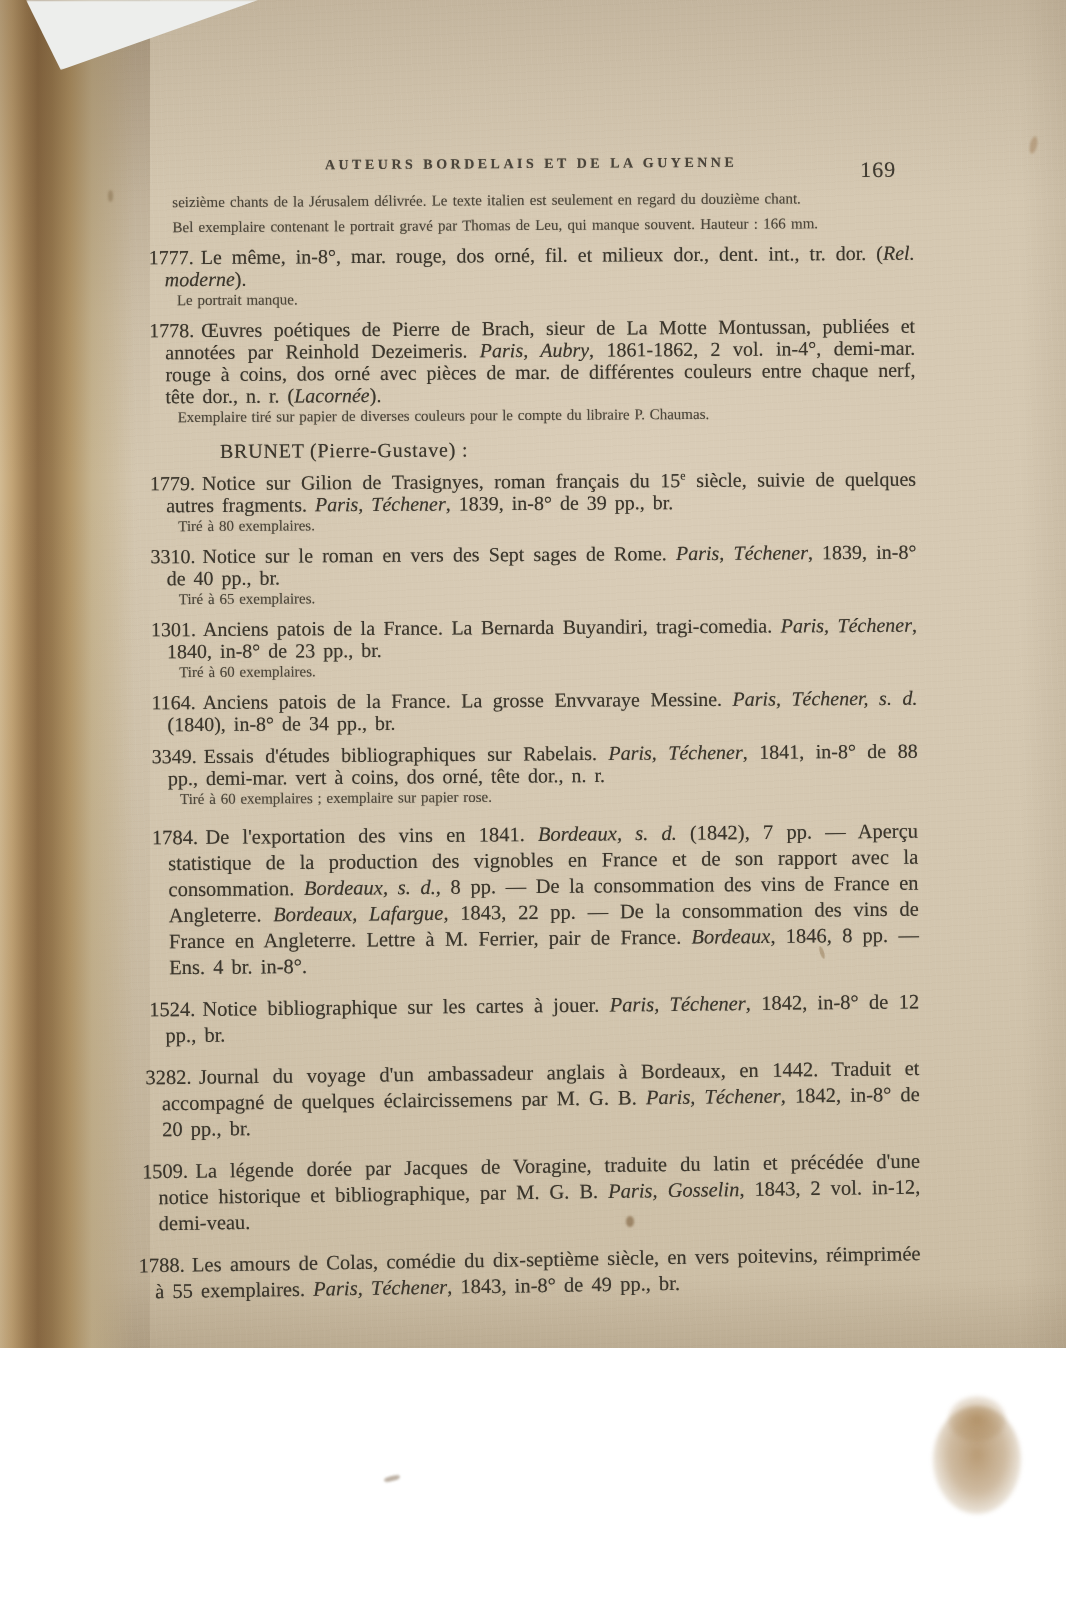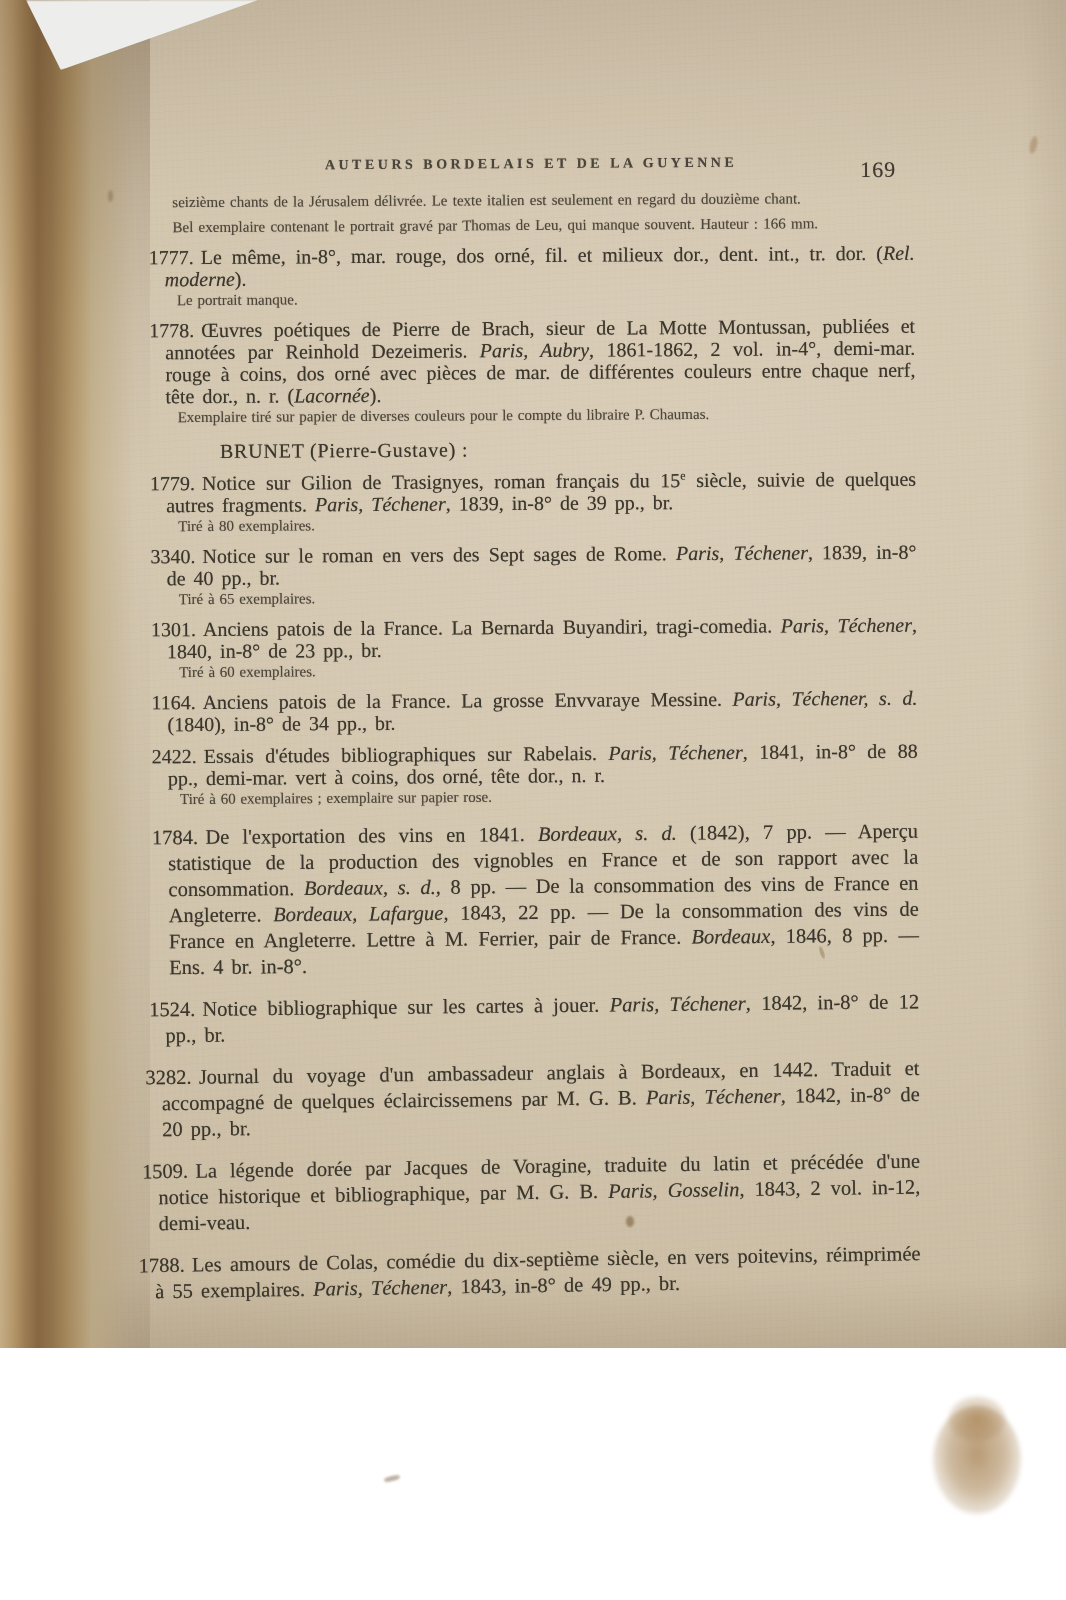--- a/index.html
+++ b/index.html
@@ -108,35 +108,35 @@
     </div>
 
     <p class="heading">BRUNET (Pierre-Gustave) :</p>
 
     <div class="block">
       <p class="entry"><span class="num">1779.</span><span><span>Notice sur Gilion de Trasignyes, roman français du 15</span><sup>e</sup><span> siècle, suivie de quelques autres fragments. </span><span style="font-style: italic;">Paris, Téchener</span><span>, 1839, in-8° de 39 pp., br.</span></span></p>
       <p class="note">Tiré à 80 exemplaires.</p>
     </div>
 
     <div class="block">
-      <p class="entry"><span class="num">3340.</span><span><span>Notice sur le roman en vers des Sept sages de Rome. </span><span style="font-style: italic;">Paris, Téchener</span><span>, 1839, in-8° de 40 pp., br.</span></span></p>
+      <p class="entry"><span class="num">3310.</span><span><span>Notice sur le roman en vers des Sept sages de Rome. </span><span style="font-style: italic;">Paris, Téchener</span><span>, 1839, in-8° de 40 pp., br.</span></span></p>
       <p class="note">Tiré à 65 exemplaires.</p>
     </div>
 
     <div class="block">
       <p class="entry"><span class="num">1301.</span><span><span>Anciens patois de la France. La Bernarda Buyandiri, tragi-comedia. </span><span style="font-style: italic;">Paris, Téchener</span><span>, 1840, in-8° de 23 pp., br.</span></span></p>
       <p class="note">Tiré à 60 exemplaires.</p>
     </div>
 
     <div class="block">
       <p class="entry"><span class="num">1164.</span><span><span>Anciens patois de la France. La grosse Envvaraye Messine. </span><span style="font-style: italic;">Paris, Téchener, s. d.</span><span> (1840), in-8° de 34 pp., br.</span></span></p>
     </div>
 
     <div class="block t1">
-      <p class="entry"><span class="num">2422.</span><span><span>Essais d'études bibliographiques sur Rabelais. </span><span style="font-style: italic;">Paris, Téchener</span><span>, 1841, in-8° de 88 pp., demi-mar. vert à coins, dos orné, tête dor., n. r.</span></span></p>
+      <p class="entry"><span class="num">3349.</span><span><span>Essais d'études bibliographiques sur Rabelais. </span><span style="font-style: italic;">Paris, Téchener</span><span>, 1841, in-8° de 88 pp., demi-mar. vert à coins, dos orné, tête dor., n. r.</span></span></p>
       <p class="note">Tiré à 60 exemplaires ; exemplaire sur papier rose.</p>
     </div>
 
     <div class="block late t2">
       <p class="entry"><span class="num">1784.</span><span><span>De l'exportation des vins en 1841. </span><span style="font-style: italic;">Bordeaux, s. d.</span><span> (1842), 7 pp. — Aperçu statistique de la production des vignobles en France et de son rapport avec la consommation. </span><span style="font-style: italic;">Bordeaux, s. d.</span><span>, 8 pp. — De la consommation des vins de France en Angleterre. </span><span style="font-style: italic;">Bordeaux, Lafargue</span><span>, 1843, 22 pp. — De la consommation des vins de France en Angleterre. Lettre à M. Ferrier, pair de France. </span><span style="font-style: italic;">Bordeaux</span><span>, 1846, 8 pp. — Ens. 4 br. in-8°.</span></span></p>
     </div>
 
     <div class="block late t3">
       <p class="entry"><span class="num">1524.</span><span><span>Notice bibliographique sur les cartes à jouer. </span><span style="font-style: italic;">Paris, Téchener</span><span>, 1842, in-8° de 12 pp., br.</span></span></p>
     </div>

